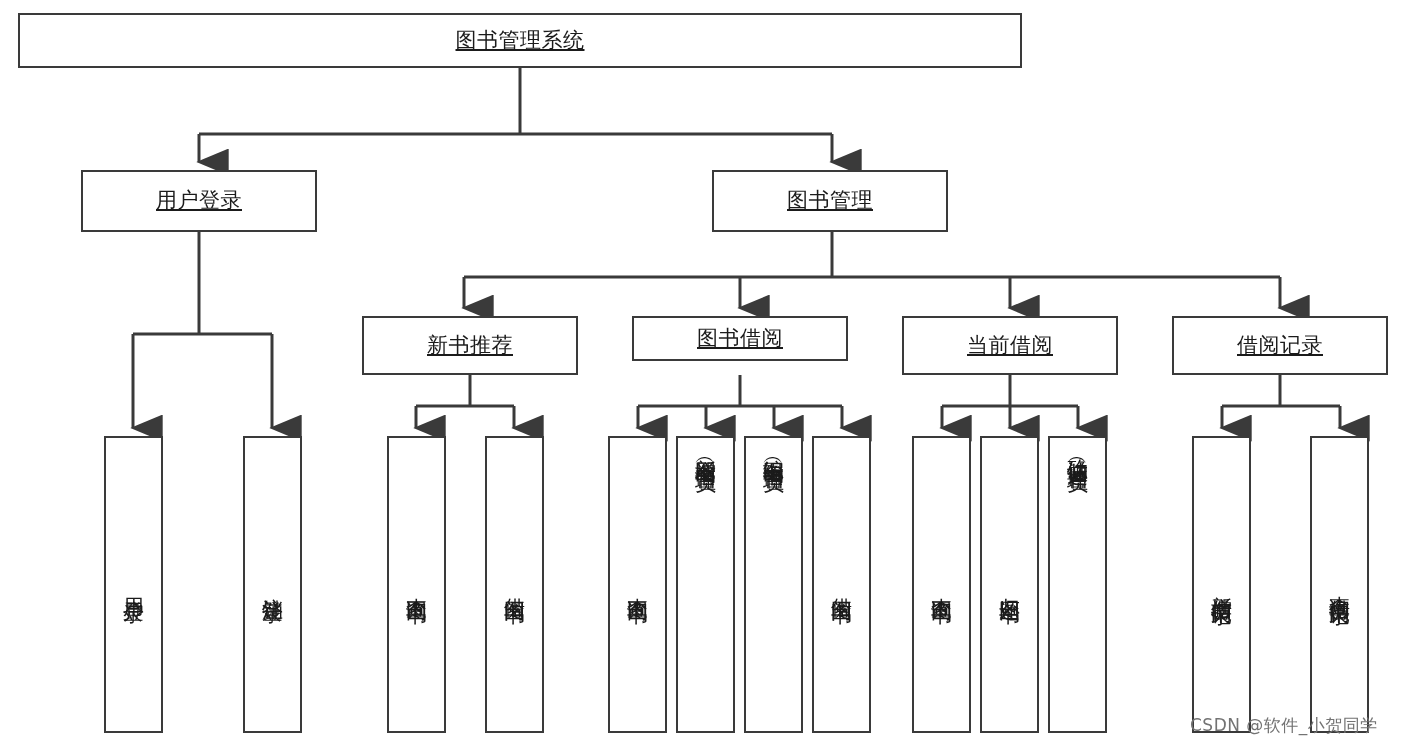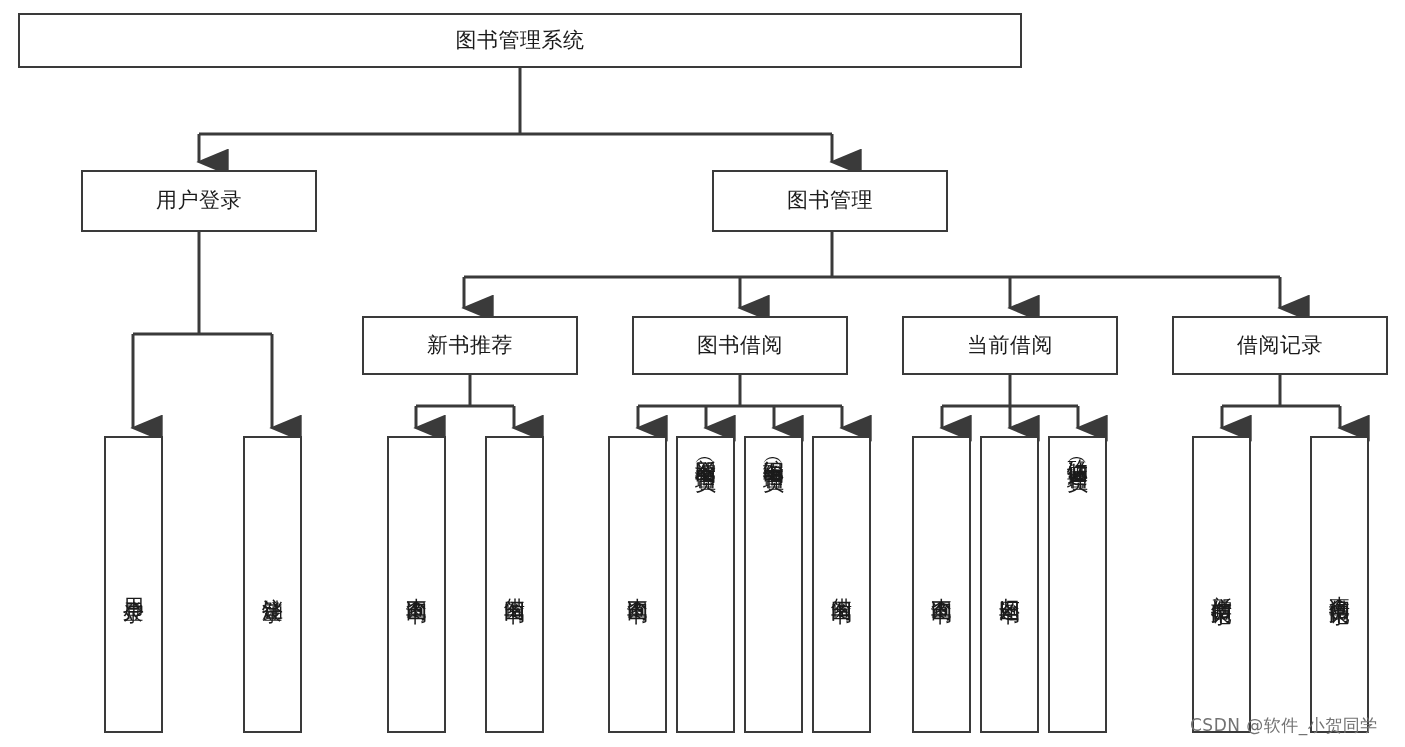--- a/index.html
+++ b/index.html
@@ -33,20 +33,21 @@
     display: flex;
     align-items: center;
     justify-content: center;
     color: #1b1b1b;
     z-index: 3;
   }
   .node.h {
     font-size: 21px;
     letter-spacing: 0.5px;
     line-height: 1.1;
+    text-decoration: underline;
   }
   .node.v {
     writing-mode: vertical-rl;
     text-orientation: upright;
     font-size: 21px;
     letter-spacing: 2px;
     line-height: 1.05;
     align-items: center;
     justify-content: center;
     padding: 4px 0;
@@ -134,21 +135,21 @@
   <div class="node h" style="left:81px; top:170px; width:236px; height:62px;">
     <span>用户登录</span>
   </div>
   <div class="node h" style="left:362px; top:316px; width:216px; height:59px;">
     <span>新书推荐</span>
   </div>
 
   <div class="node h" style="left:712px; top:170px; width:236px; height:62px;">
     <span>图书管理</span>
   </div>
-  <div class="node h" style="left:632px; top:316px; width:216px; height:59px;">
+  <div class="node h" style="left:632px; top:316px; width:216px; height:45px;">
     <span>图书借阅</span>
   </div>
   <div class="node h" style="left:902px; top:316px; width:216px; height:59px;">
     <span>当前借阅</span>
   </div>
   <div class="node h" style="left:1172px; top:316px; width:216px; height:59px;">
     <span>借阅记录</span>
   </div>
 
   <div class="node v" style="left:104px; top:436px; width:59px; height:297px;">

